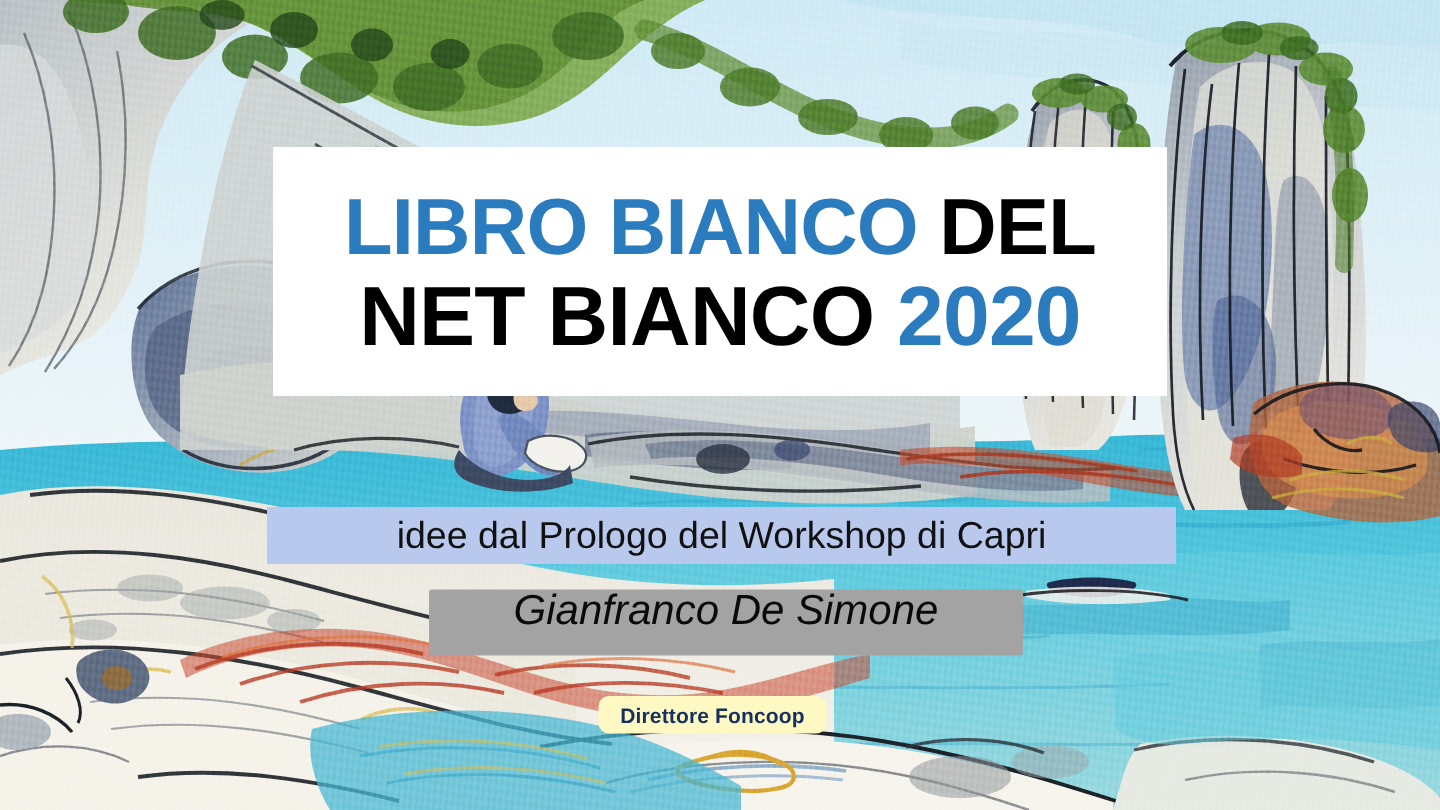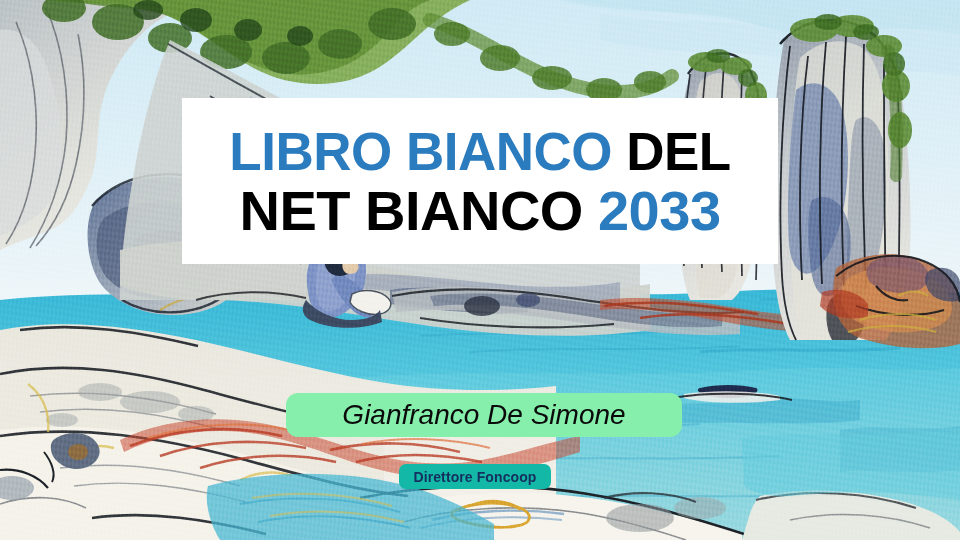--- a/index.html
+++ b/index.html
@@ -76,40 +76,40 @@
     font-weight:400;
     white-space:nowrap;
     line-height:1;
   }
 
   
   .author-pill {
     position:absolute;
     left:286px; top:393px;
     width:396px; height:44px;
-    background:#86efac;
-    border-radius:12px;
+    background:#a3a3a3;
+    border-radius:2px;
     display:flex;
-    align-items:center;
+    align-items:flex-start;
     justify-content:center;
   }
   .author-text {
     font-size:28px;
     font-style:italic;
     color:#0a0a0a;
     white-space:nowrap;
     line-height:1;
   }
 
   
   .role-badge {
     position:absolute;
     left:399px; top:464px;
     width:152px; height:25px;
-    background:#14b8a6;
+    background:#fef9c3;
     border-radius:7px;
     display:flex;
     align-items:center;
     justify-content:center;
   }
   .role-text {
     font-size:14px;
     font-weight:700;
     color:#152F5E;
     white-space:nowrap;
@@ -439,24 +439,27 @@
       <path d="M196,300 C230,290 272,290 306,298" fill="none" stroke="#16181d" stroke-width="2.2" opacity="0.8"></path>
     </svg>
     <div class="grain"></div>
   </div>
 
   <div class="title-panel">
     <div class="title-line title-line-1">
       <span class="c-blue">LIBRO BIANCO</span><span>&nbsp;</span><span class="c-navy">DEL</span>
     </div>
     <div class="title-line title-line-2">
-      <span class="c-navy">NET BIANCO</span><span>&nbsp;</span><span class="c-blue">2033</span>
+      <span class="c-navy">NET BIANCO</span><span>&nbsp;</span><span class="c-blue">2020</span>
     </div>
   </div>
 
+  <div class="subtitle-band">
+    <span class="subtitle-text">idee dal Prologo del Workshop di Capri</span>
+  </div>
 
   <div class="author-pill">
     <span class="author-text">Gianfranco De Simone</span>
   </div>
 
   <div class="role-badge">
     <span class="role-text">Direttore Foncoop</span>
   </div>
 
 </div>

